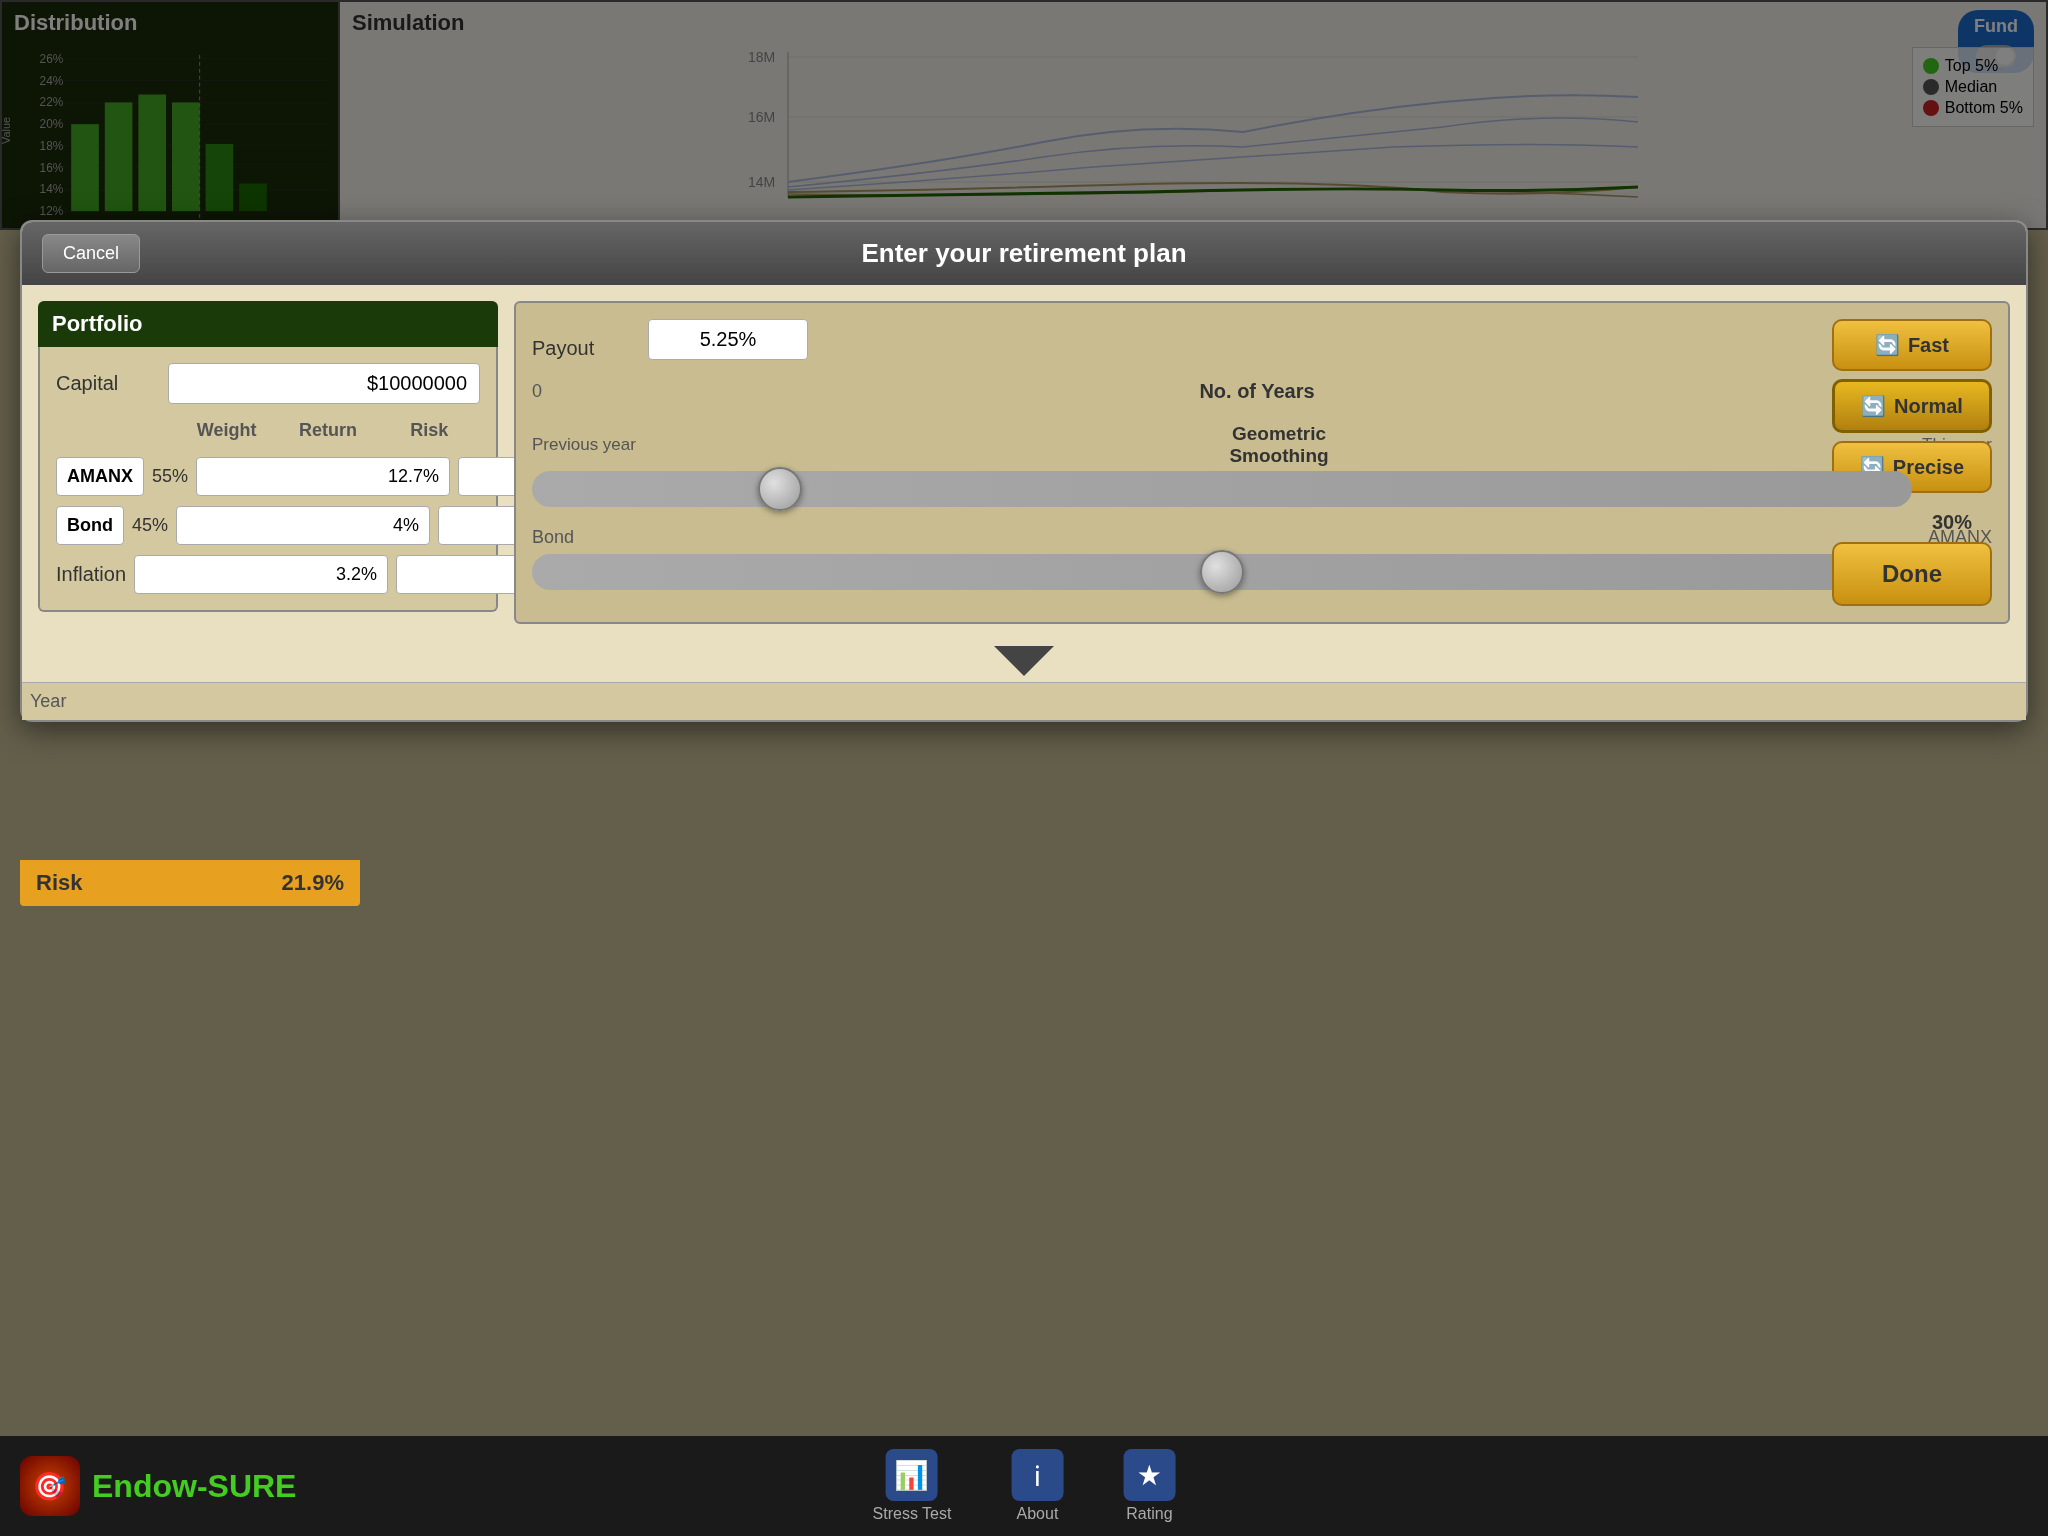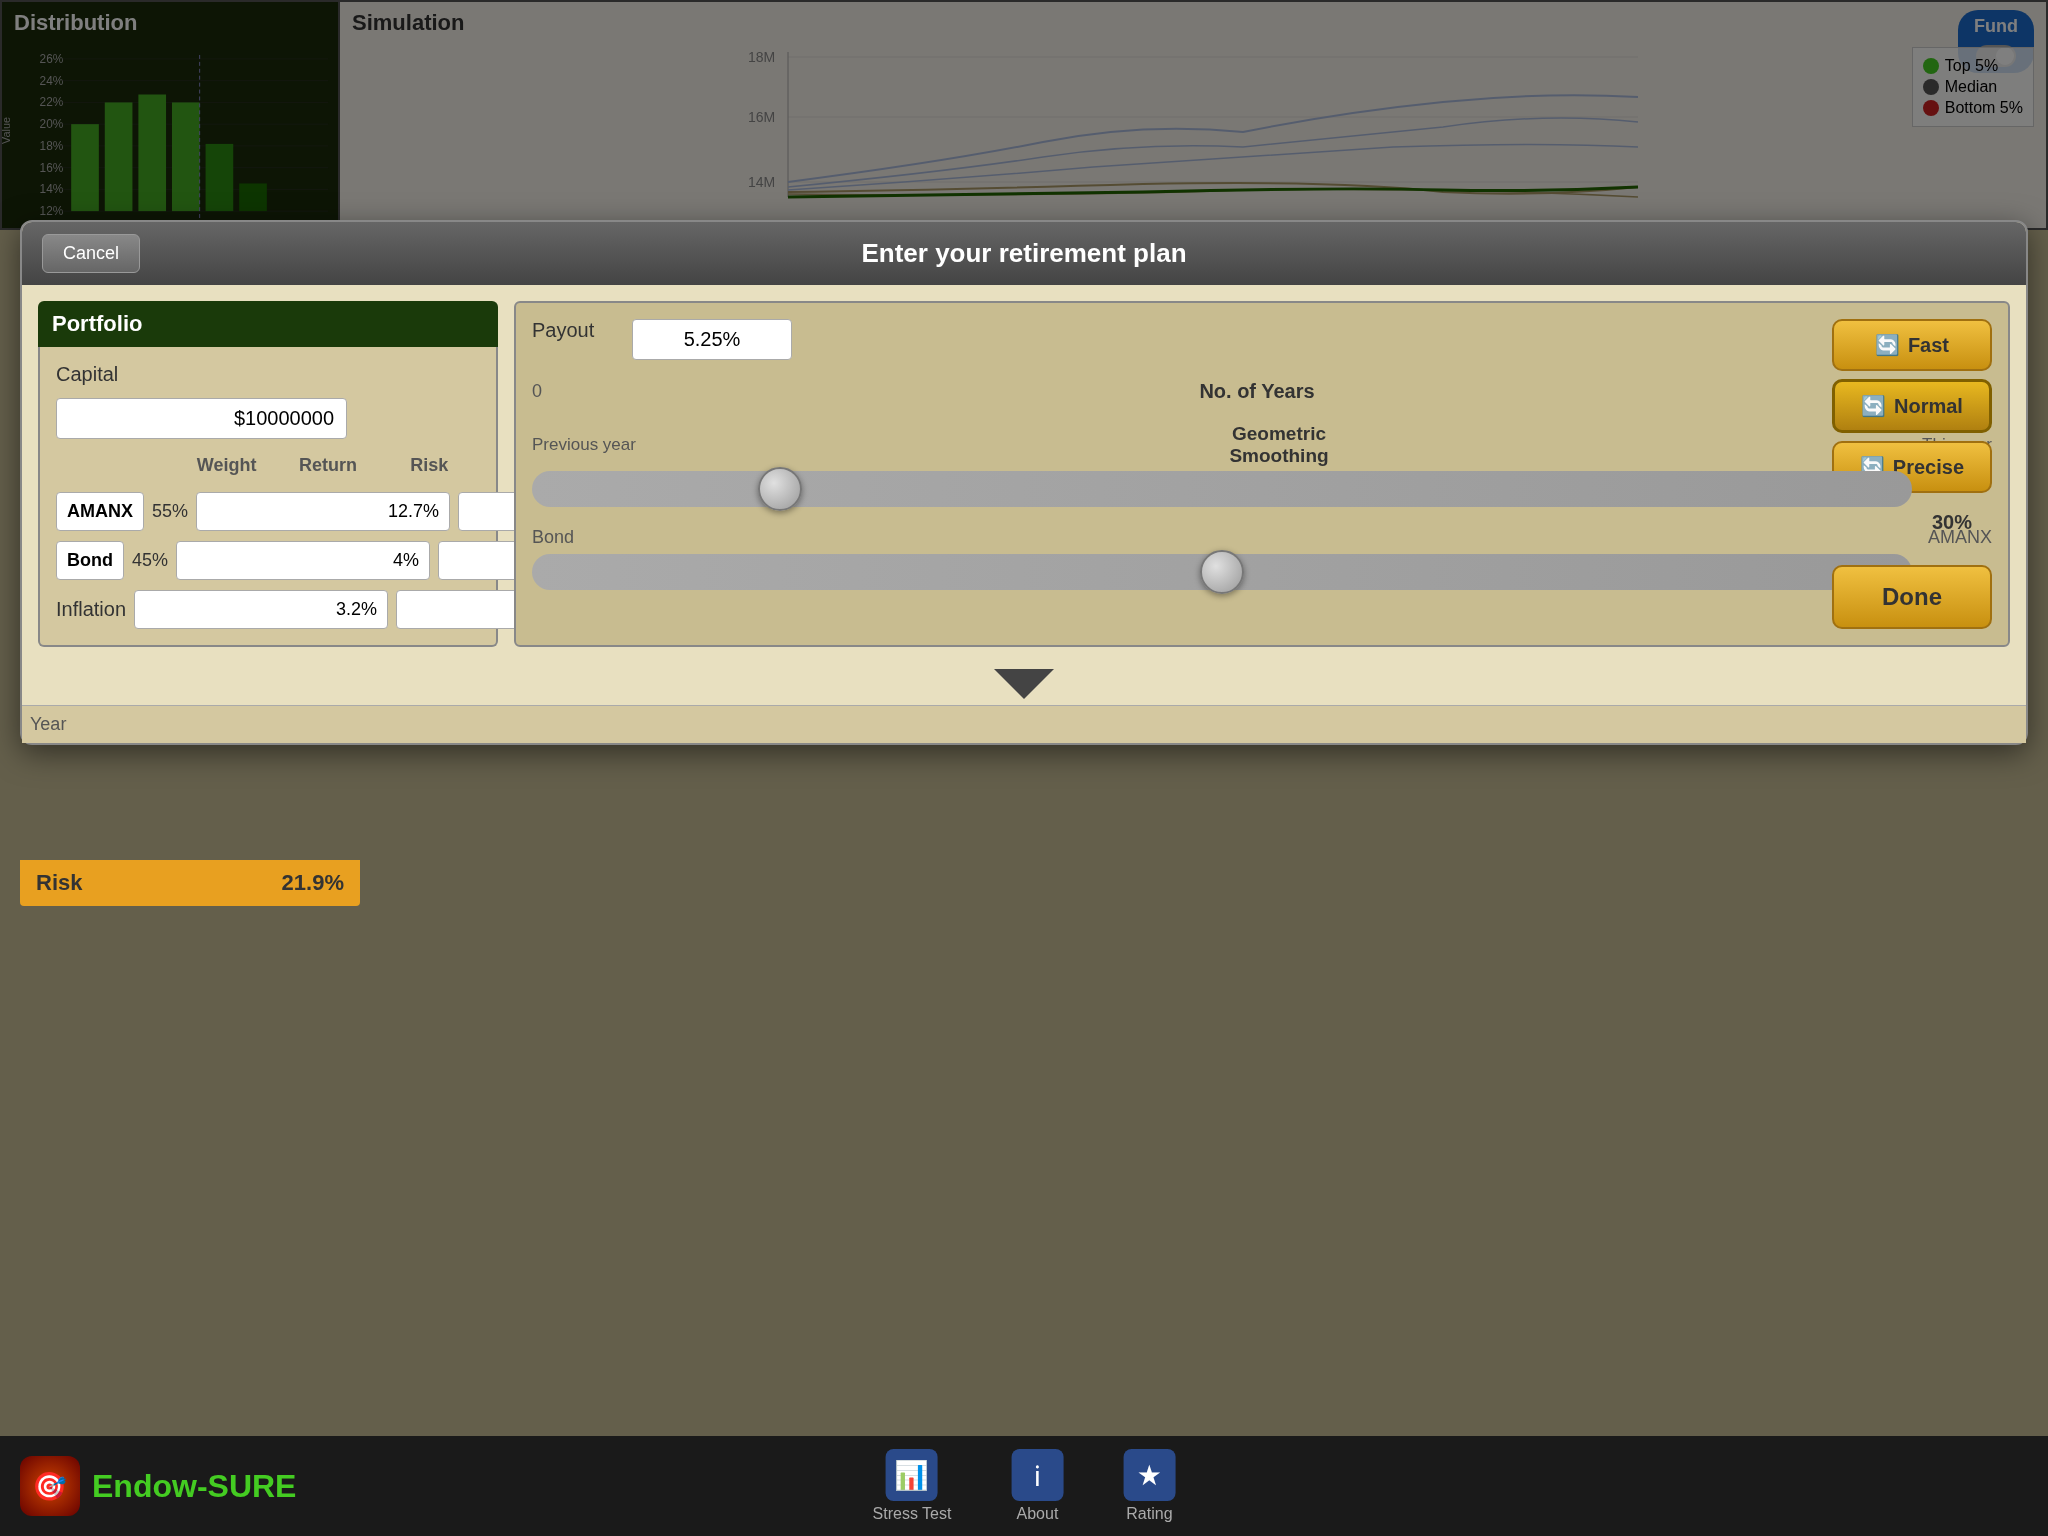--- a/index.html
+++ b/index.html
@@ -175,24 +175,23 @@
     }
     .portfolio-body {
       background: #d4c8a0;
       border: 2px solid #888;
       border-top: none;
       padding: 16px;
       border-radius: 0 0 6px 6px;
     }
     .capital-row {
       display: flex;
-      align-items: flex-start;
+      align-items: center;
       gap: 12px;
       margin-bottom: 16px;
-      flex-direction: column;
     }
     .capital-label {
       font-size: 20px;
       color: #333;
       min-width: 100px;
     }
     .capital-input {
       flex: 1;
       background: white;
       border: 1px solid #aaa;
@@ -260,22 +259,22 @@
       flex: 1;
       background: #c8bc90;
       border: 2px solid #888;
       border-radius: 6px;
       padding: 16px;
       position: relative;
     }
 
     .payout-row {
       display: flex;
-      align-items: flex-start;
-      gap: 0;
+      align-items: flex-end;
+      gap: 16px;
       margin-bottom: 20px;
     }
     .payout-label {
       font-size: 20px;
       color: #333;
       min-width: 100px;
     }
     .payout-input {
       background: white;
       border: 1px solid #aaa;

